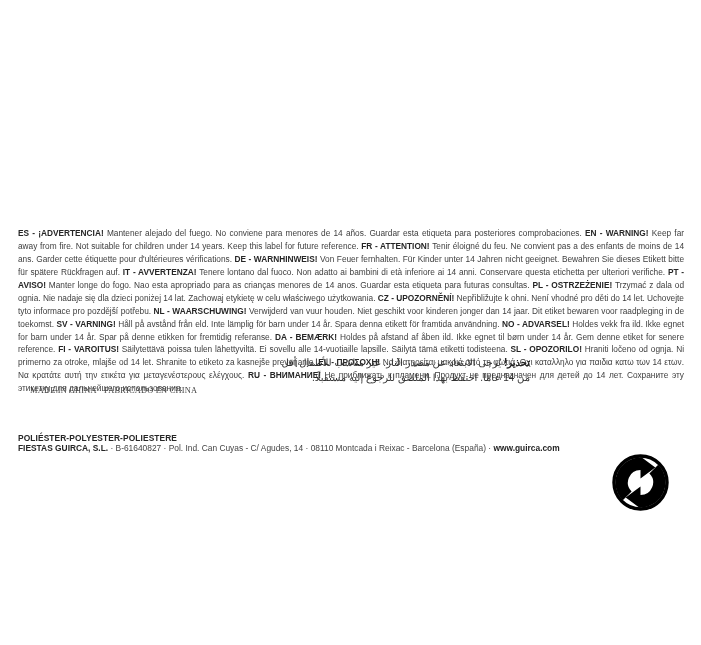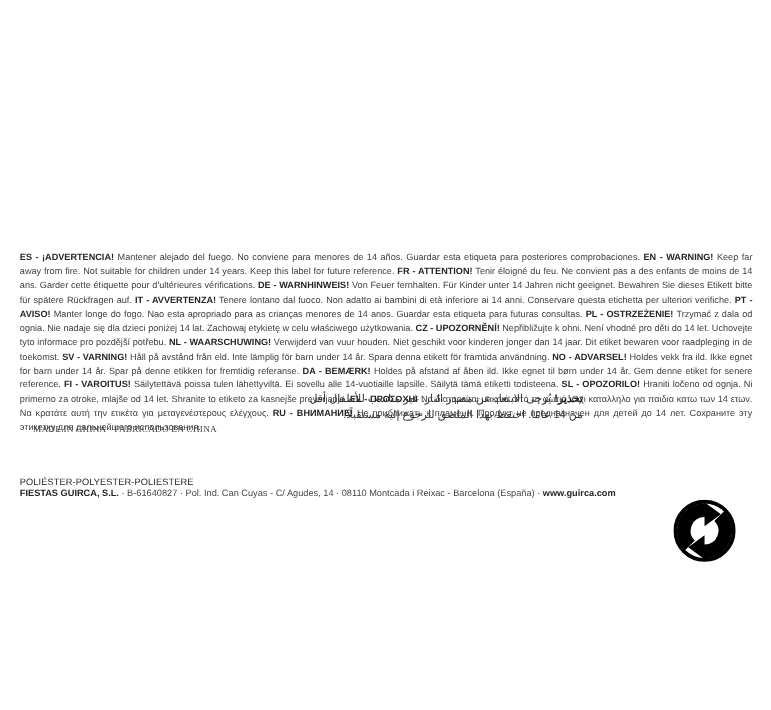--- a/index.html
+++ b/index.html
@@ -28,21 +28,21 @@
     position:absolute;left:30px;top:386px;
     font-size:8.4px;letter-spacing:0.2px;color:#444;font-family:Liberation Serif, serif;
   }
   .mfr{
     position:absolute;left:18px;top:402px;width:670px;
     font-size:8.4px;color:#444;margin-top:41px;
   }
   .mfr b{color:#262626;}
   .material{
     position:absolute;left:18px;top:433px;
-    font-size:8.4px;font-weight:normal;letter-spacing:0.1px;color:#262626;
+    font-size:8.4px;font-weight:bold;letter-spacing:0.1px;color:#262626;
   }
   .green-dot{
     position:absolute;left:612px;top:454px;width:57px;height:57px;
   }
   .green-dot svg{display:block;width:100%;height:100%;}
 </style>
 </head>
 <body>
 
 <div class="label-sheet">

